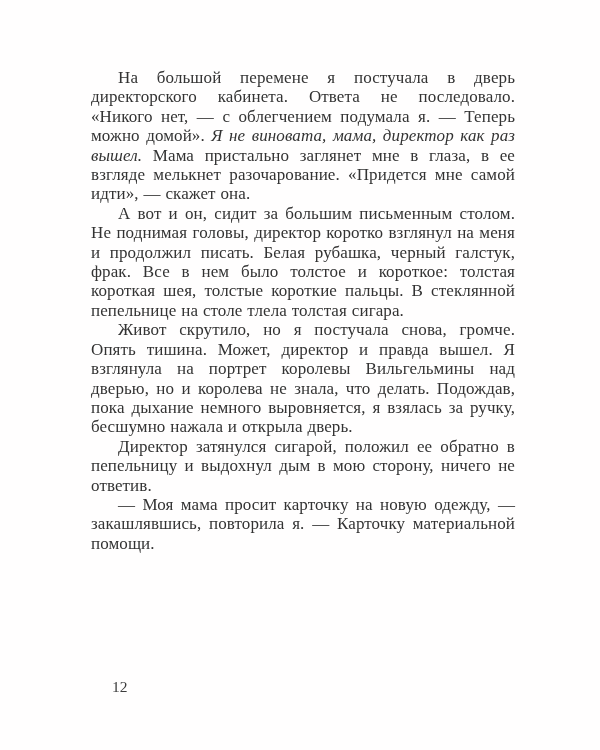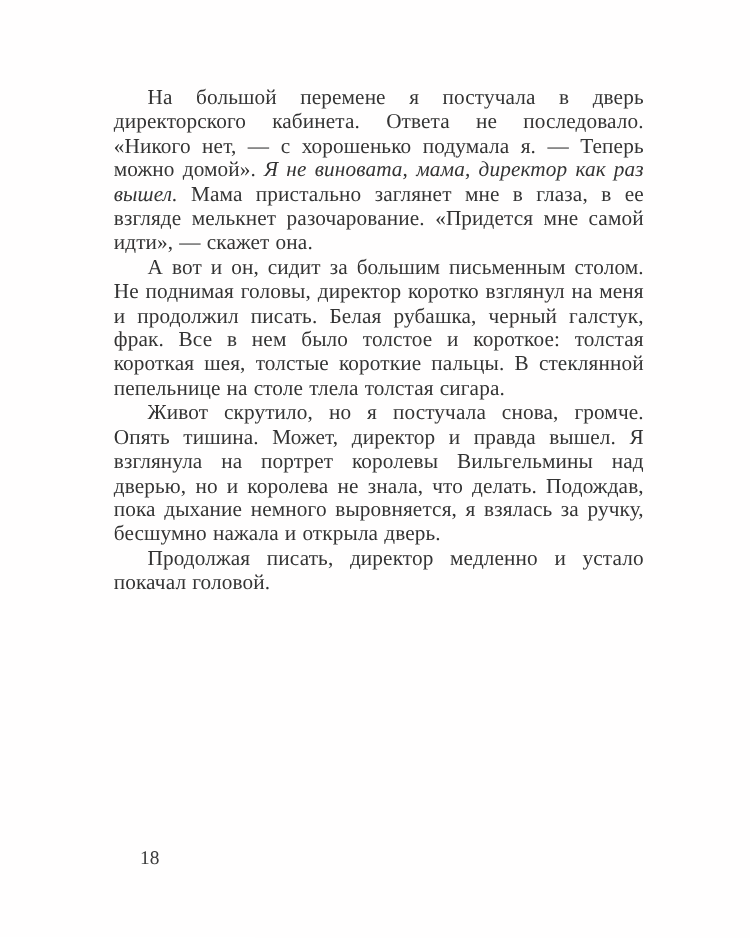--- a/index.html
+++ b/index.html
@@ -46,19 +46,20 @@
     line-height: 18px;
     color: #3c3c3c;
     font-family: "Liberation Serif", "DejaVu Serif", serif;
   }
 </style>
 </head>
 <body>
 
 <div class="page">
   <div class="text-block">
-    <p lang="ru"><span>На большой перемене я постучала в дверь директорского кабинета. Ответа не последовало. «Никого нет, — с хорошенько подумала я. — Теперь можно домой». </span><em>Я не виновата, мама, директор как раз вышел.</em><span> Мама пристально заглянет мне в глаза, в ее взгляде мелькнет разочарование. «Придется мне самой идти», — скажет она.</span></p>
+    <p lang="ru"><span>На большой перемене я постучала в дверь директорского кабинета. Ответа не последовало. «Никого нет, — с облегчением подумала я. — Теперь можно домой». </span><em>Я не виновата, мама, директор как раз вышел.</em><span> Мама пристально заглянет мне в глаза, в ее взгляде мелькнет разочарование. «Придется мне самой идти», — скажет она.</span></p>
     <p lang="ru">А вот и он, сидит за большим письменным столом. Не поднимая головы, директор коротко взглянул на меня и продолжил писать. Белая рубашка, черный галстук, фрак. Все в нем было толстое и короткое: толстая короткая шея, толстые короткие пальцы. В стеклянной пепельнице на столе тлела толстая сигара.</p>
     <p lang="ru">Живот скрутило, но я постучала снова, громче. Опять тишина. Может, директор и правда вышел. Я взглянула на портрет королевы Вильгельмины над дверью, но и королева не знала, что делать. Подождав, пока дыхание немного выровняется, я взялась за ручку, бесшумно нажала и открыла дверь.</p>
-    <p lang="ru">Продолжая писать, директор медленно и устало покачал головой.</p>
+    <p lang="ru">Директор затянулся сигарой, положил ее обратно в пепельницу и выдохнул дым в мою сторону, ничего не ответив.</p>
+    <p lang="ru">— Моя мама просит карточку на новую одежду, — закашлявшись, повторила я. — Карточку материальной помощи.</p>
   </div>
-  <div class="page-number">18</div>
+  <div class="page-number">12</div>
 </div>
 
 </body></html>

